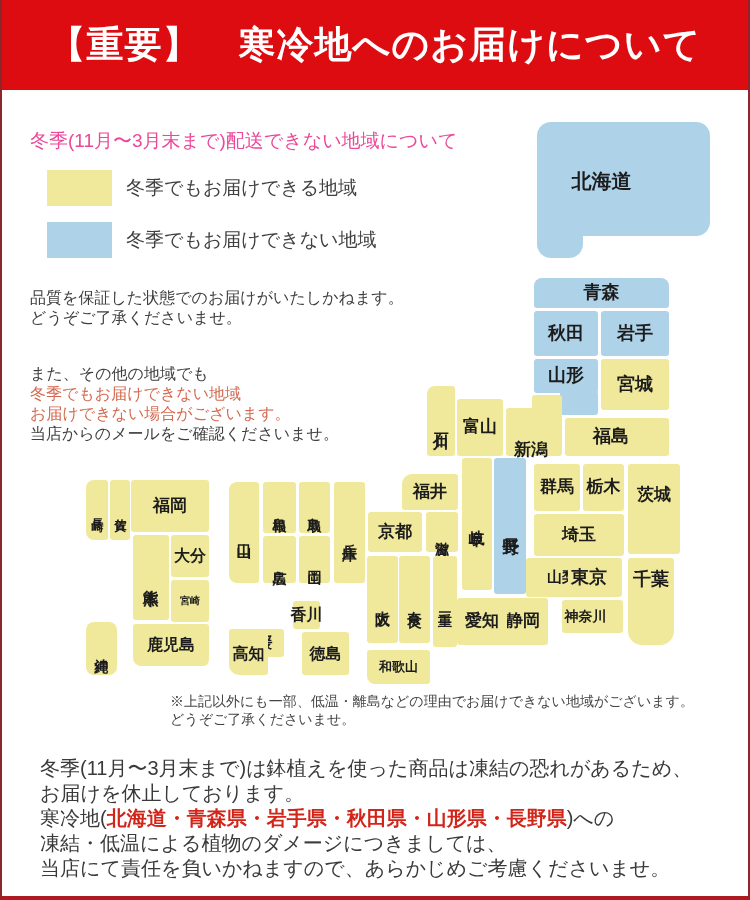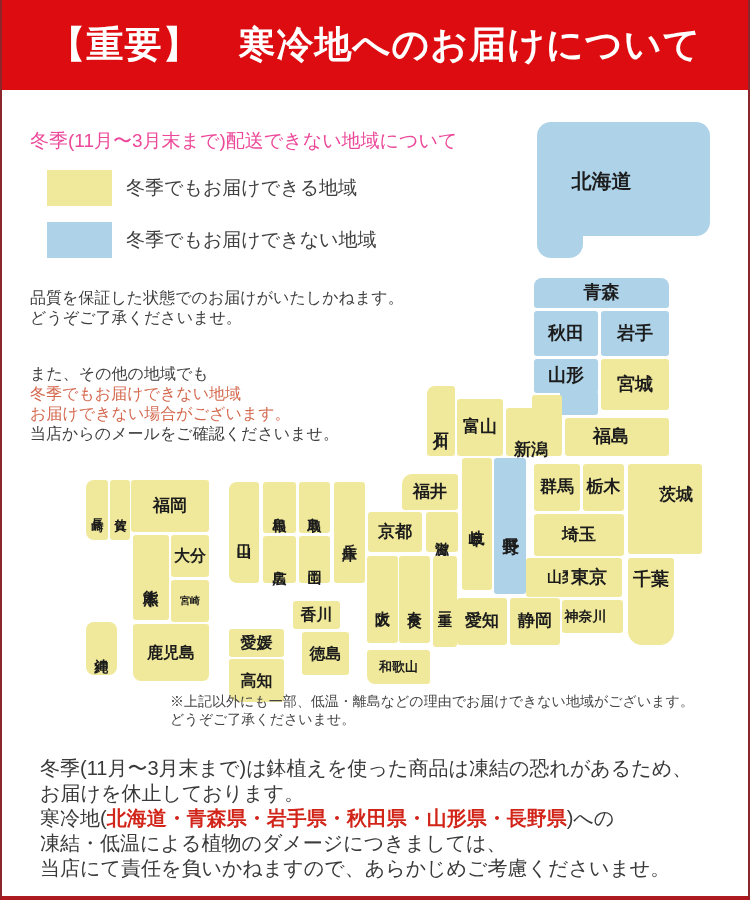--- a/index.html
+++ b/index.html
@@ -115,39 +115,39 @@
       </div>
       <div class="pref c-b" style="left: 492px; top: 458px; width: 32px; height: 136px;">
         <span class="plabel vert" style="font-size: 17px;">長野</span>
       </div>
       <div class="pref c-y" style="left: 532px; top: 464px; width: 46px; height: 47px;">
         <span class="plabel" style="font-size: 17px;">群馬</span>
       </div>
       <div class="pref c-y" style="left: 581px; top: 464px; width: 41px; height: 47px;">
         <span class="plabel" style="font-size: 17px;">栃木</span>
       </div>
-      <div class="pref c-y" style="left: 626px; top: 464px; width: 52px; height: 90px; padding-left: 22px;">
+      <div class="pref c-y" style="left: 626px; top: 464px; width: 52px; height: 90px;">
         <span class="plabel" style="font-size: 17px; transform: translate(0px, -14px);">茨城</span>
       </div>
       <div class="pref c-y" style="left: 532px; top: 514px; width: 90px; height: 42px;">
         <span class="plabel" style="font-size: 17px;">埼玉</span>
       </div>
       <div class="pref c-y" style="left: 524px; top: 558px; width: 40px; height: 39px; padding-left: 16px;">
         <span class="plabel" style="font-size: 15px;">山梨</span>
       </div>
       <div class="pref c-y" style="left: 566px; top: 558px; width: 54px; height: 39px;">
         <span class="plabel" style="font-size: 18px; transform: translate(-6px, 0px);">東京</span>
       </div>
       <div class="pref c-y" style="left: 626px; top: 558px; width: 46px; height: 87px; border-radius: 3px 3px 14px 14px;">
         <span class="plabel" style="font-size: 18px; transform: translate(0px, -22px);">千葉</span>
       </div>
       <div class="pref c-y" style="left: 560px; top: 600px; width: 61px; height: 33px;">
         <span class="plabel" style="font-size: 14px; transform: translate(-7px, 0px);">神奈川</span>
       </div>
-      <div class="pref c-y" style="left: 508px; top: 598px; width: 50px; height: 47px;">
+      <div class="pref c-y" style="left: 496px; top: 598px; width: 50px; height: 47px;">
         <span class="plabel" style="font-size: 17px;">静岡</span>
       </div>
       <div class="pref c-y" style="left: 455px; top: 598px; width: 50px; height: 47px;">
         <span class="plabel" style="font-size: 17px;">愛知</span>
       </div>
       <div class="pref c-y" style="left: 431px; top: 556px; width: 24px; height: 91px;">
         <span class="plabel vert" style="font-size: 14px;">三重</span>
       </div>
       <div class="pref c-y" style="left: 397px; top: 556px; width: 31px; height: 87px;">
         <span class="plabel vert" style="font-size: 15px;">奈良</span>
@@ -172,24 +172,24 @@
       </div>
       <div class="pref c-y" style="left: 261px; top: 536px; width: 33px; height: 47px;">
         <span class="plabel vert" style="font-size: 14px;">広島</span>
       </div>
       <div class="pref c-y" style="left: 227px; top: 482px; width: 30px; height: 101px; border-radius: 8px 3px 3px 8px;">
         <span class="plabel vert" style="font-size: 15px;">山口</span>
       </div>
       <div class="pref c-y" style="left: 227px; top: 601px; width: 55px; height: 28px; margin-top: 28px;">
         <span class="plabel" style="font-size: 16px;">愛媛</span>
       </div>
-      <div class="pref c-y" style="left: 291px; top: 601px; width: 47px; height: 28px;">
+      <div class="pref c-y" style="left: 291px; top: 601px; width: 27px; height: 28px;">
         <span class="plabel" style="font-size: 16px;">香川</span>
       </div>
-      <div class="pref c-y" style="left: 227px; top: 632px; width: 55px; height: 43px; border-radius: 3px 3px 3px 10px; margin-top: 27px;">
+      <div class="pref c-y" style="left: 227px; top: 632px; width: 39px; height: 43px; border-radius: 3px 3px 3px 10px;">
         <span class="plabel" style="font-size: 16px;">高知</span>
       </div>
       <div class="pref c-y" style="left: 300px; top: 632px; width: 47px; height: 43px;">
         <span class="plabel" style="font-size: 16px;">徳島</span>
       </div>
       <div class="pref c-y" style="left: 129px; top: 480px; width: 78px; height: 52px;">
         <span class="plabel" style="font-size: 17px;">福岡</span>
       </div>
       <div class="pref c-y" style="left: 108px; top: 480px; width: 20px; height: 60px;">
         <span class="plabel vert" style="font-size: 12px;">佐賀</span>
@@ -199,21 +199,21 @@
       </div>
       <div class="pref c-y" style="left: 131px; top: 535px; width: 36px; height: 85px;">
         <span class="plabel vert" style="font-size: 16px;">熊本</span>
       </div>
       <div class="pref c-y" style="left: 169px; top: 535px; width: 38px; height: 42px;">
         <span class="plabel" style="font-size: 16px;">大分</span>
       </div>
       <div class="pref c-y" style="left: 169px; top: 580px; width: 38px; height: 42px;">
         <span class="plabel" style="font-size: 10px;">宮崎</span>
       </div>
-      <div class="pref c-y" style="left: 131px; top: 624px; width: 76px; height: 57px; border-radius: 3px 3px 6px 8px;">
+      <div class="pref c-y" style="left: 131px; top: 624px; width: 76px; height: 42px; border-radius: 3px 3px 6px 8px;">
         <span class="plabel" style="font-size: 16px;">鹿児島</span>
       </div>
       <div class="pref c-y" style="left: 84px; top: 622px; width: 31px; height: 53px; border-radius: 8px;">
         <span class="plabel vert" style="font-size: 14px;">沖縄</span>
       </div>
     </div>
 
   <div class="textblock footnote">
       <div class="tline">※上記以外にも一部、低温・離島などの理由でお届けできない地域がございます。</div>
       <div class="tline">どうぞご了承くださいませ。</div>

